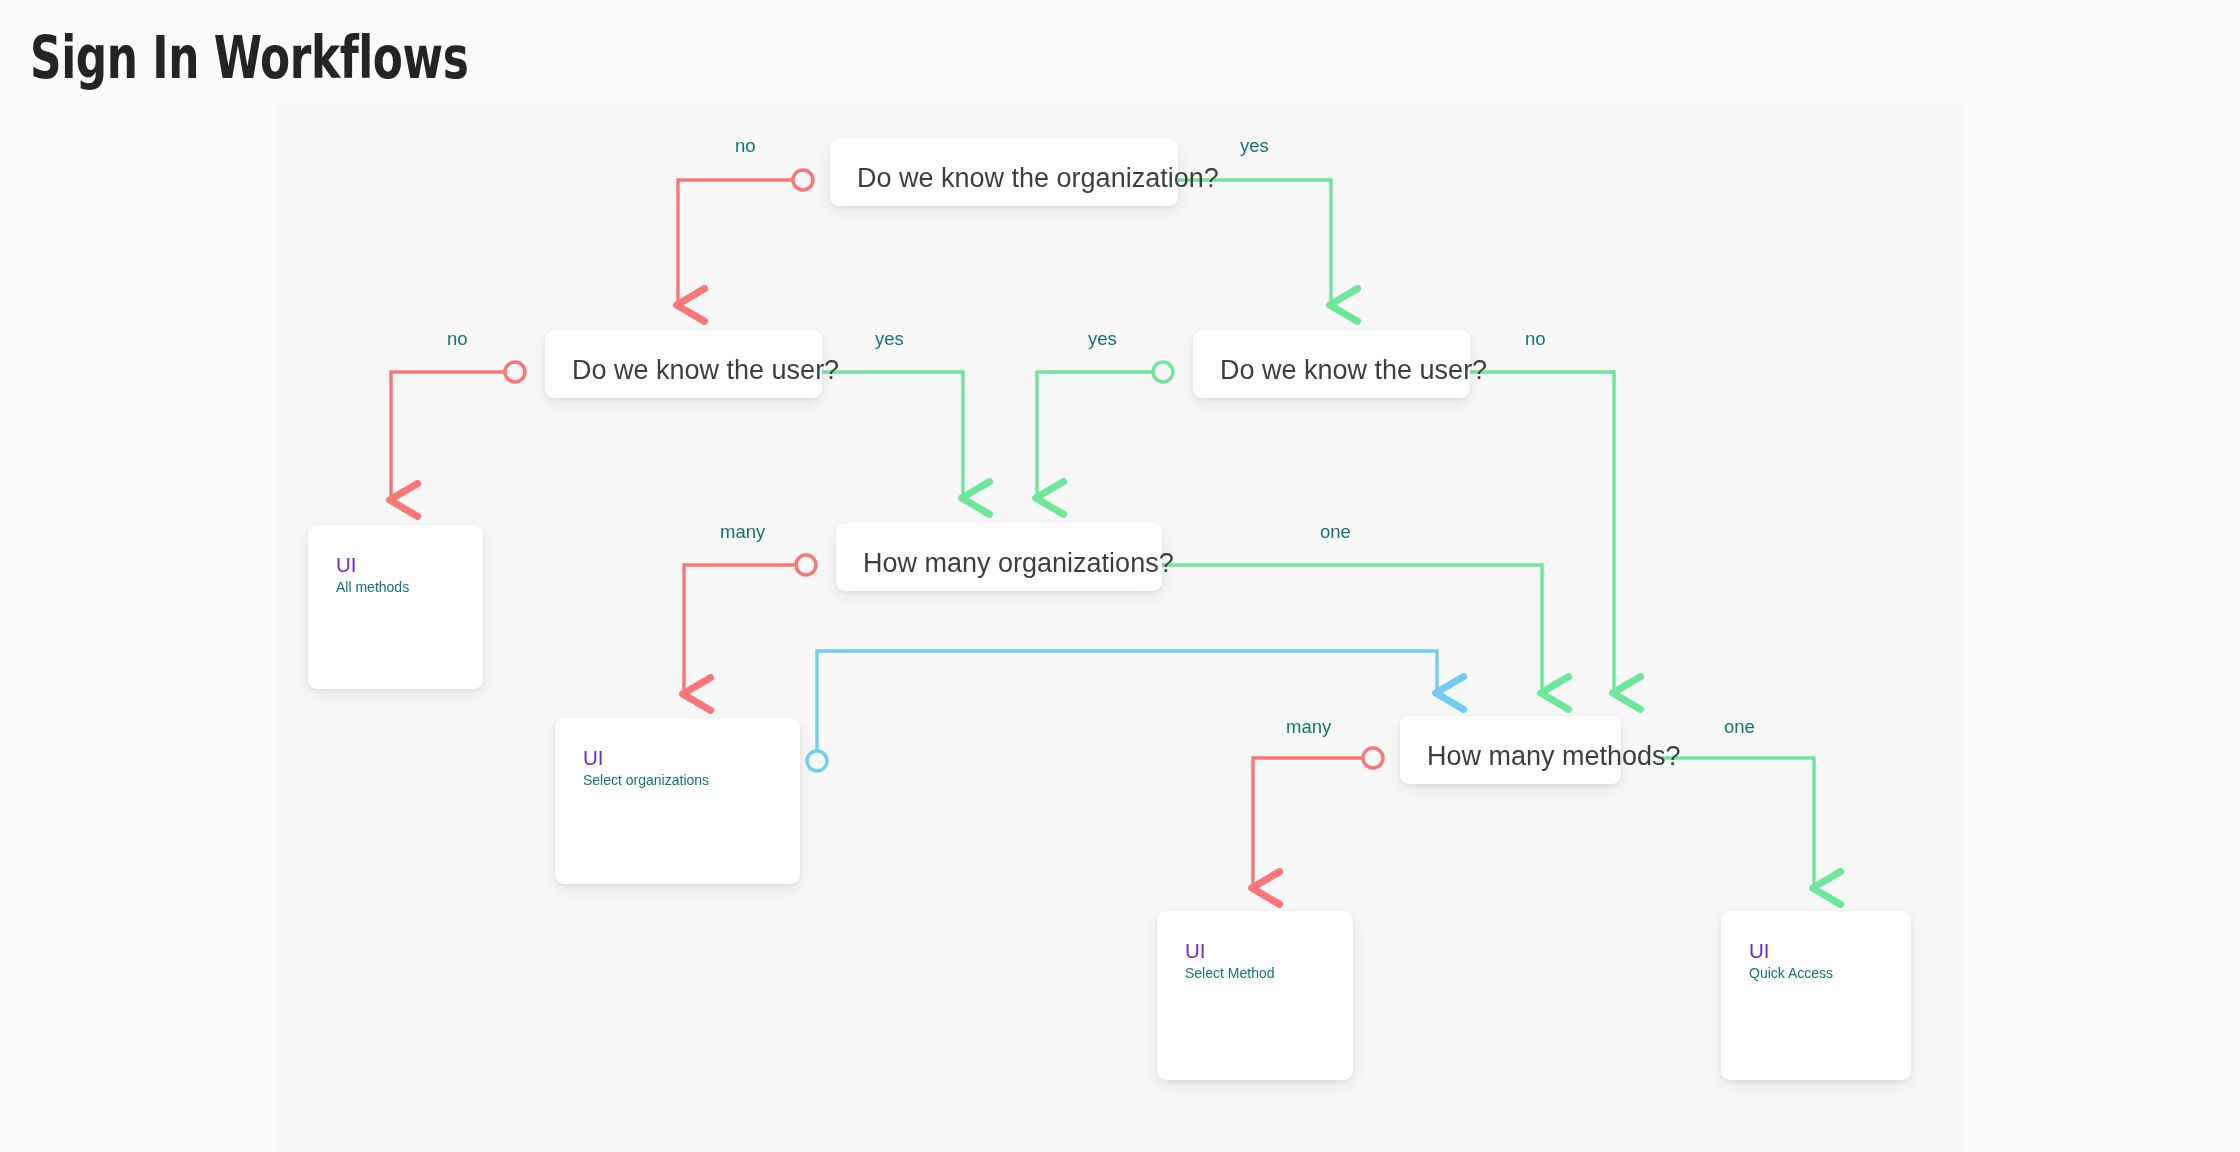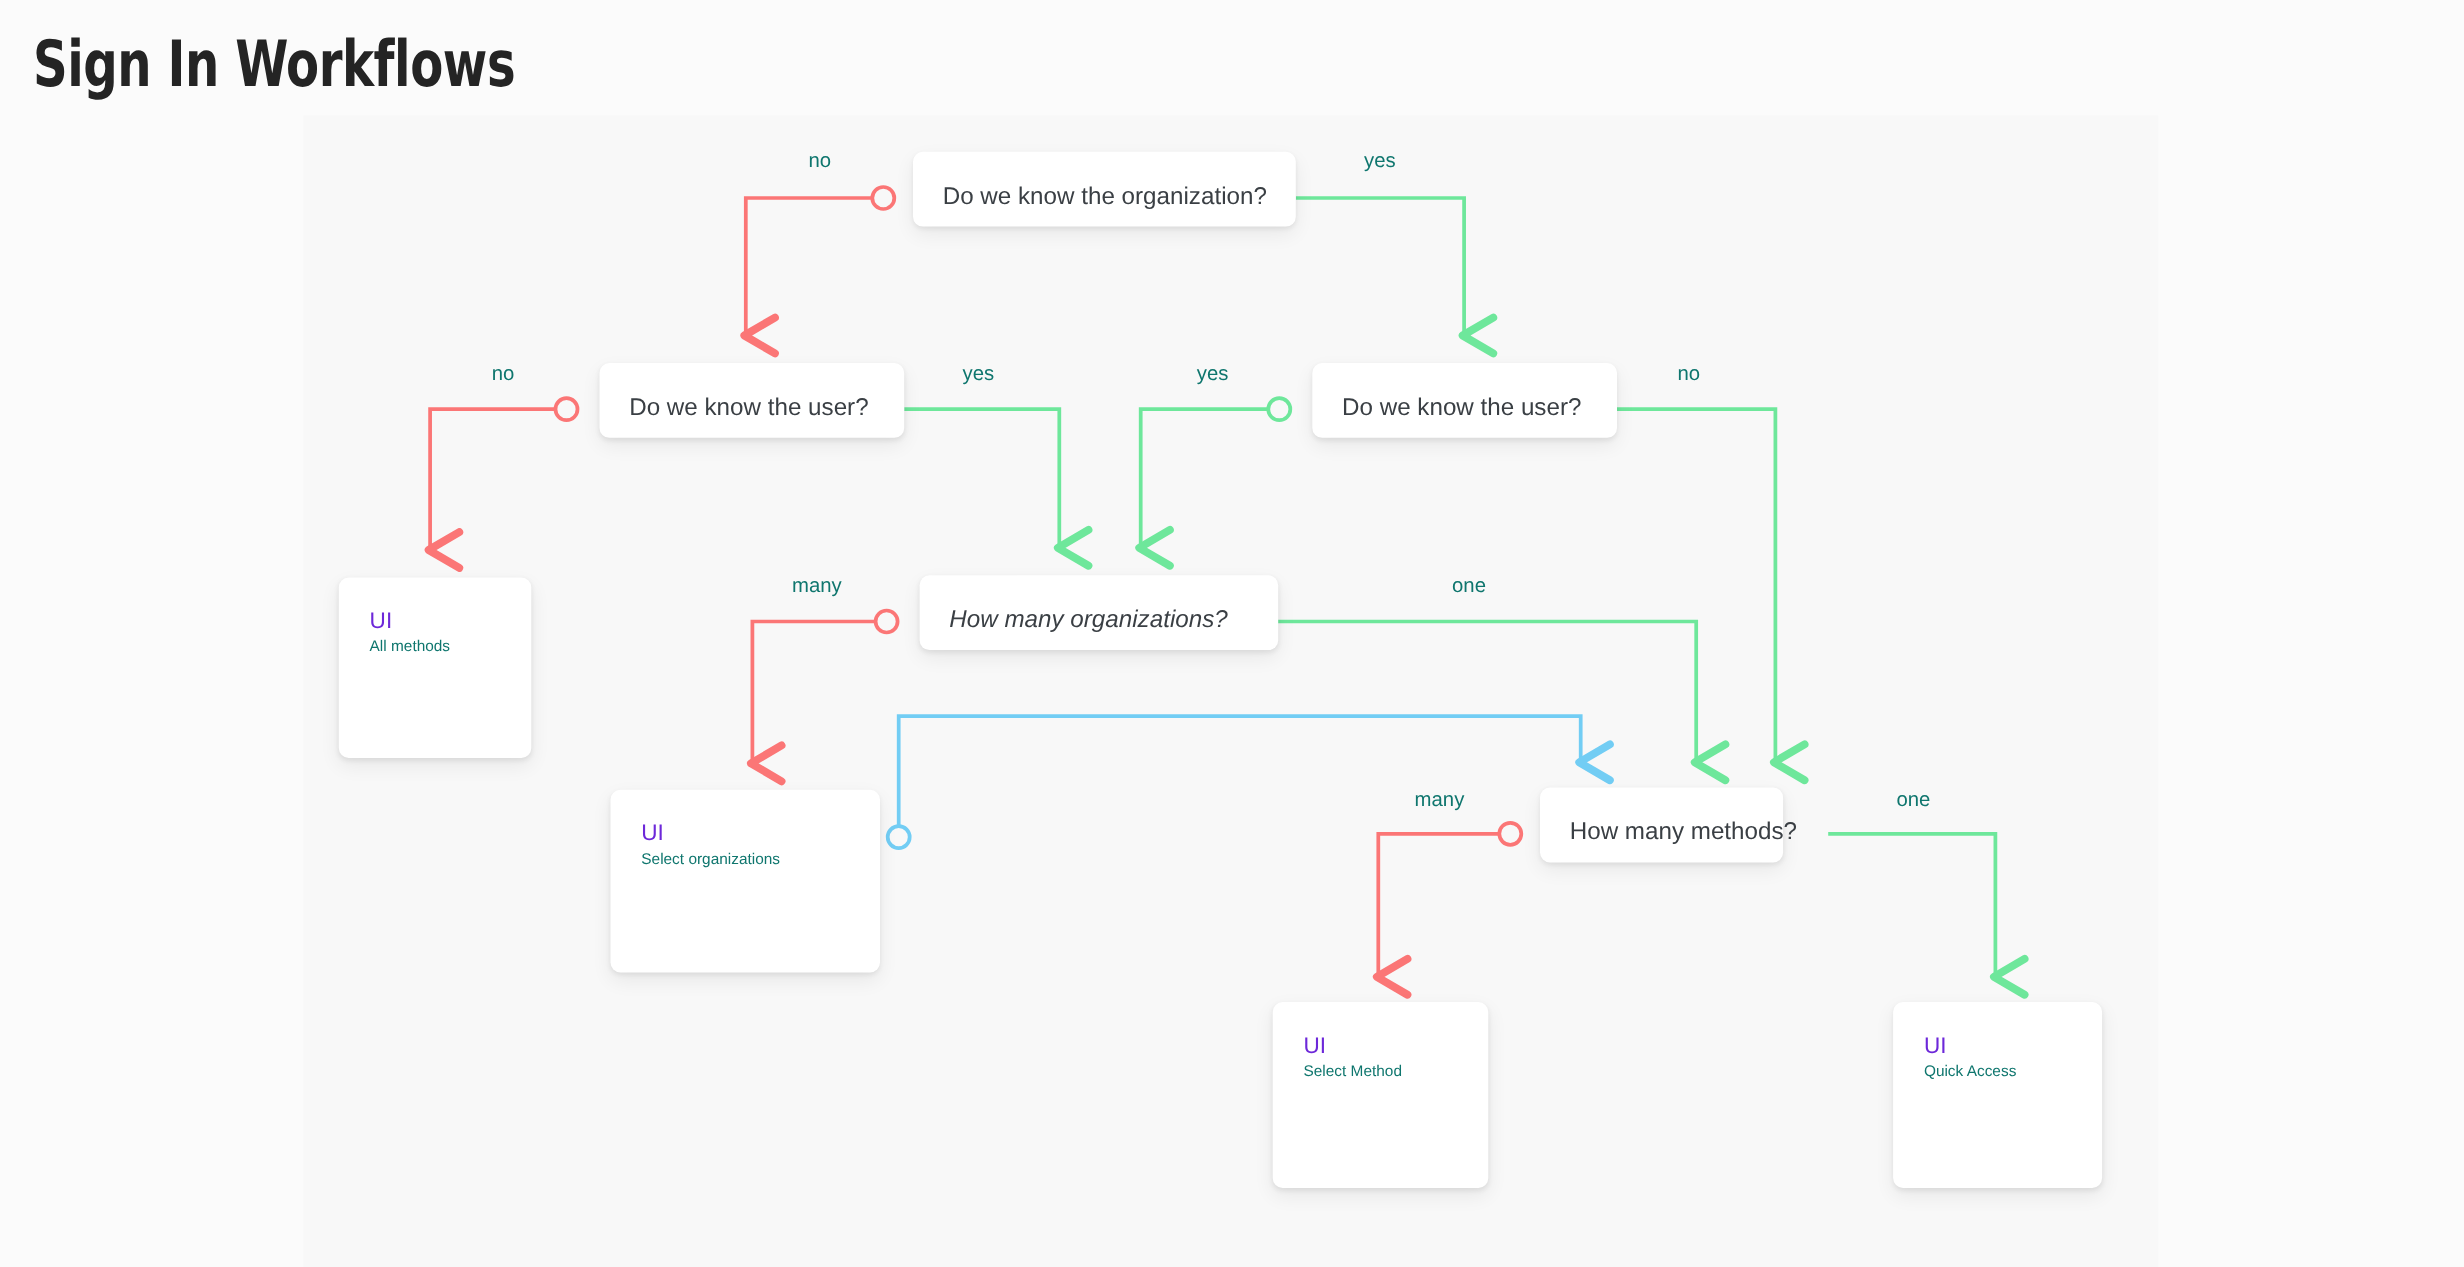--- a/index.html
+++ b/index.html
@@ -49,21 +49,21 @@
     box-shadow: 0 2px 5px rgba(0,0,0,0.07), 0 7px 18px rgba(0,0,0,0.065);
     box-sizing: border-box;
   }
   .decision-node {
     display: flex;
     align-items: center;
     padding-left: 27px;
     padding-right: 20px;
   }
   .decision-label {
-    font-size: 22px;
+    font-size: 27px;
     color: #3a3f44;
     white-space: nowrap;
     line-height: 1.2;
     margin-top: 12px;
   }
   .ui-node {
     padding: 26px 28px 0 28px;
   }
   .ui-kind {
     font-size: 20.5px;
@@ -170,21 +170,21 @@
 </div>
 
 <div class="node-box decision-node" style="left:545px; top:330px; width:277px; height:68px;">
   <span class="decision-label">Do we know the user?</span>
 </div>
 
 <div class="node-box decision-node" style="left:1193px; top:330px; width:277px; height:68px;">
   <span class="decision-label">Do we know the user?</span>
 </div>
 
-<div class="node-box decision-node" style="left:836px; top:523px; width:326px; height:68px;font-style:italic;">
+<div class="node-box decision-node" style="left:836px; top:523px; width:326px; height:68px;">
   <span class="decision-label">How many organizations?</span>
 </div>
 
 <div class="node-box decision-node" style="left:1400px; top:716px; width:221px; height:68px;">
   <span class="decision-label">How many methods?</span>
 </div>
 
 <div class="node-box ui-node" style="left:308px; top:525px; width:175px; height:164px;">
   <div class="ui-kind">UI</div>
   <div class="ui-desc">All methods</div>

